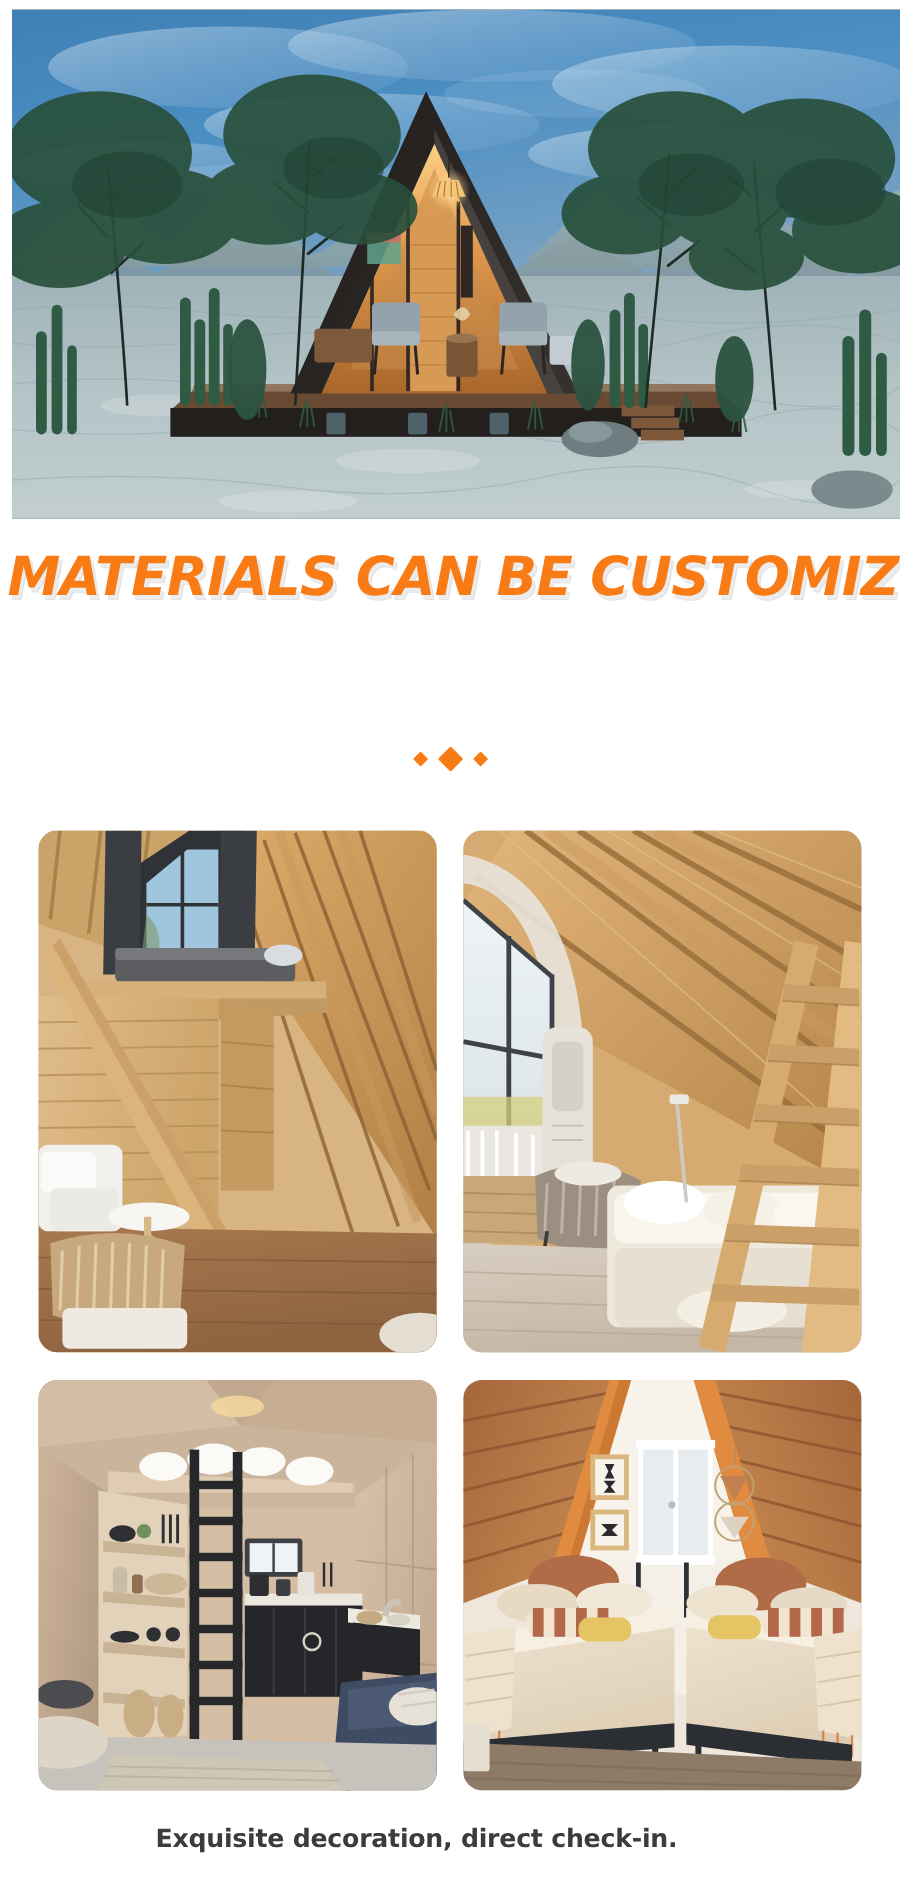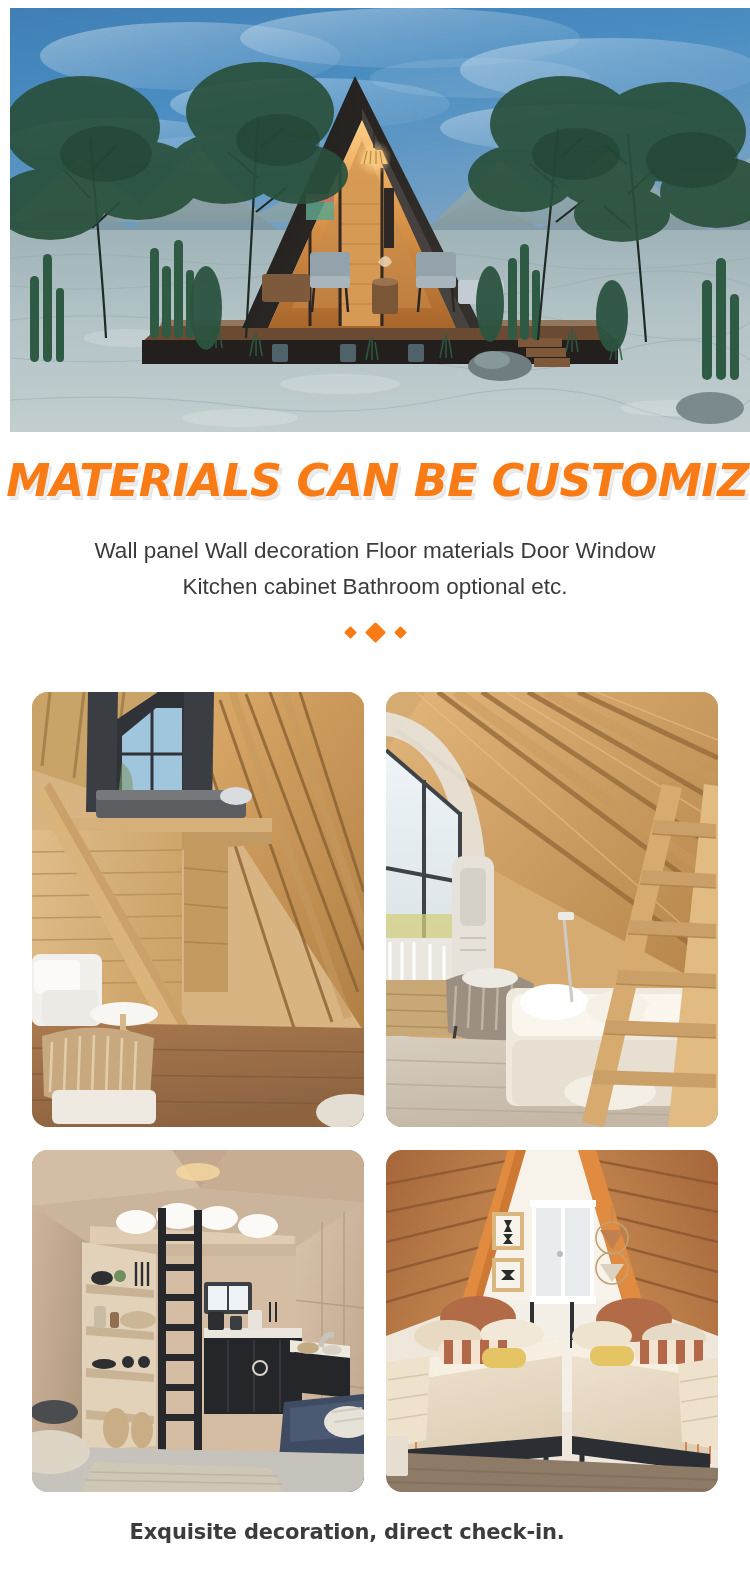--- a/index.html
+++ b/index.html
@@ -347,22 +347,20 @@
         <ellipse cx="566" cy="146" rx="44" ry="26"></ellipse>
         <ellipse cx="682" cy="152" rx="46" ry="28"></ellipse>
       </g>
     </svg>
   </div>
 
   <div class="headline-wrap">
     <h1 class="headline">MATERIALS CAN BE CUSTOMIZED</h1>
   </div>
 
-  <p class="subtitle">Wall panel Wall decoration Floor materials Door Window
-Kitchen cabinet  Bathroom optional etc.</p>
 
   <div class="divider">
     <span class="dia sm"></span>
     <span class="dia lg"></span>
     <span class="dia sm"></span>
   </div>
 
   <div class="grid">
 
     <div class="tile" aria-label="Wooden A-frame interior with loft, sloped ladder, white sofa and rattan chair">

